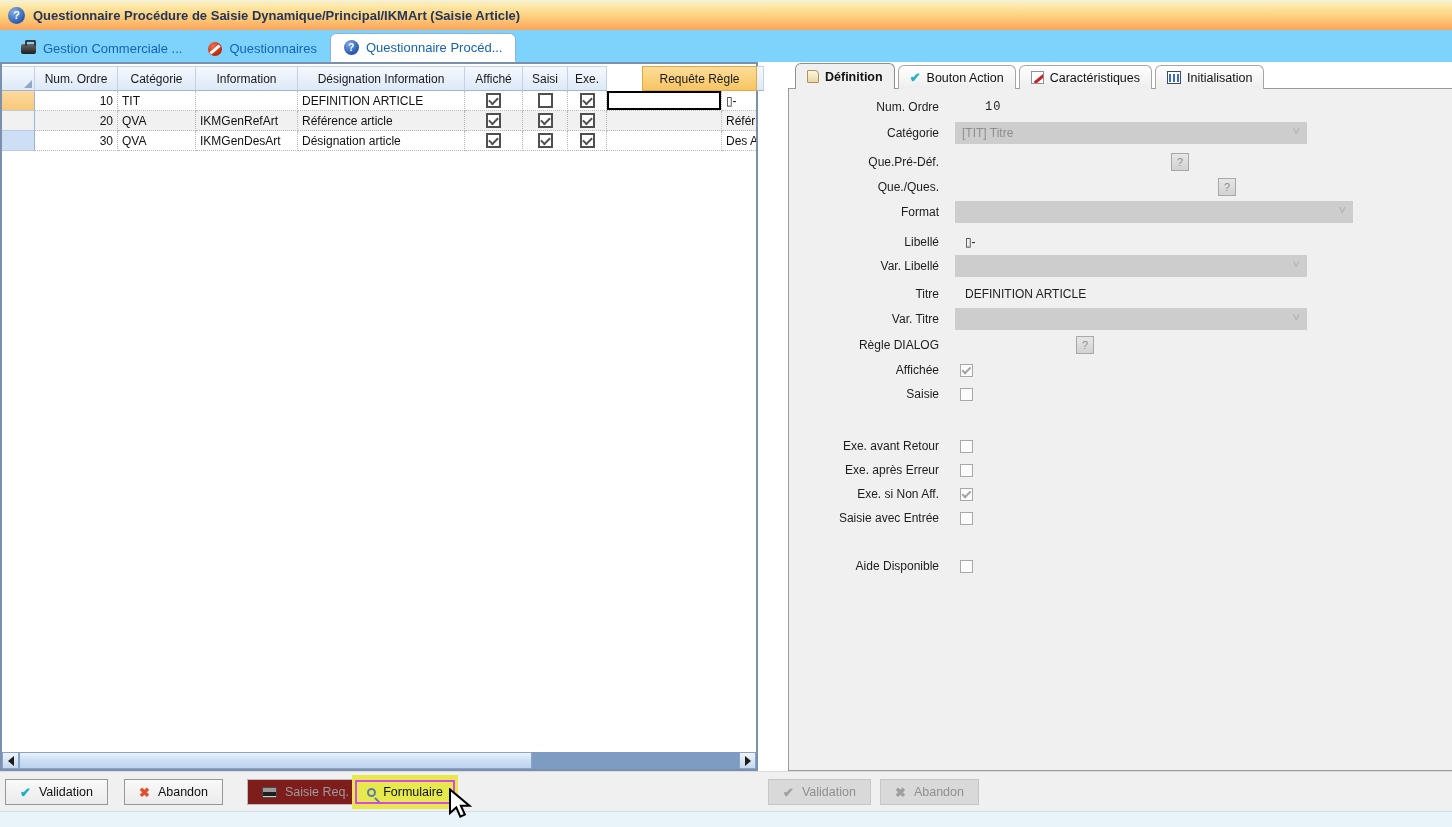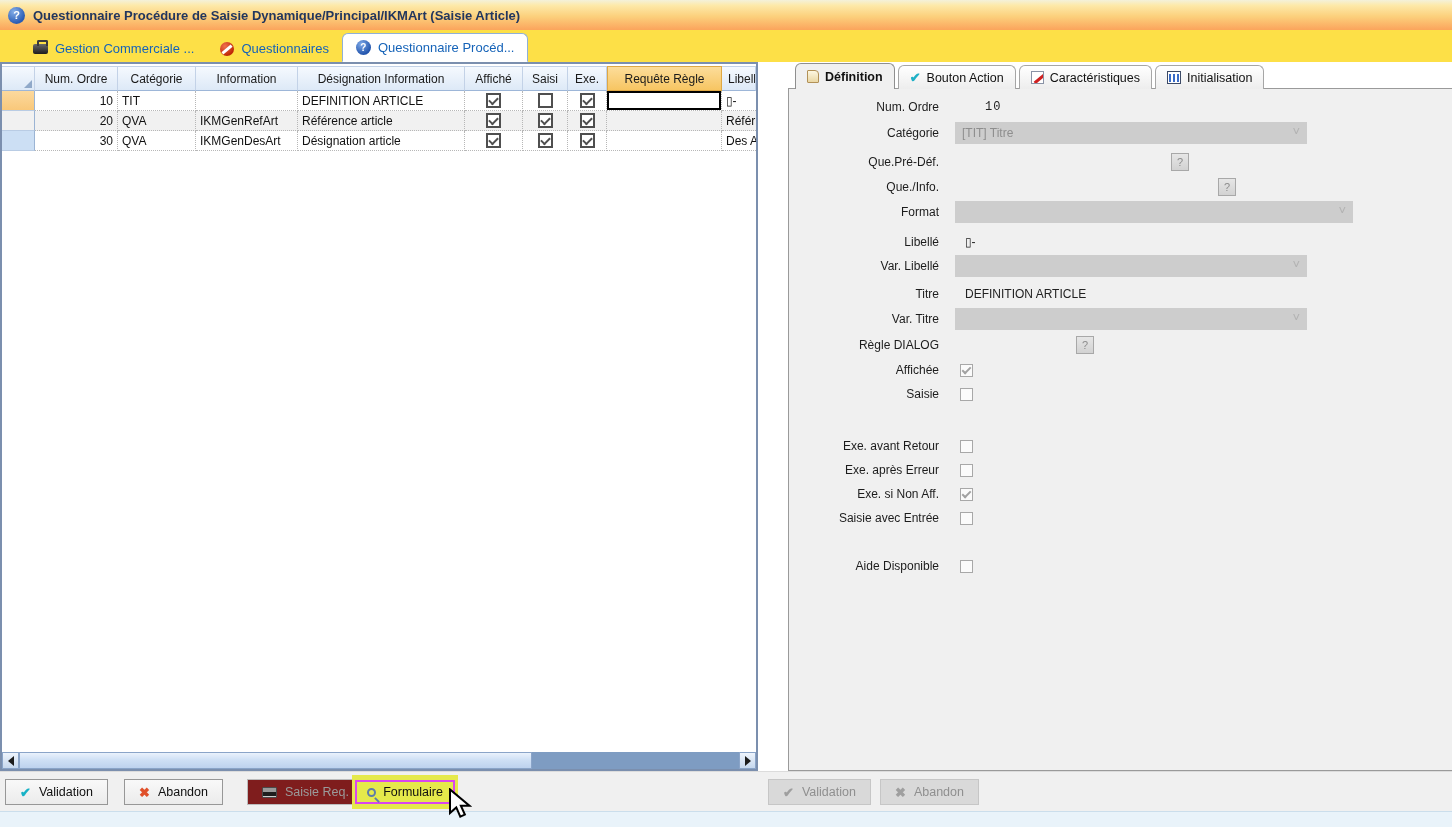--- a/index.html
+++ b/index.html
@@ -10,41 +10,41 @@
   
   .titlebar { position:absolute; left:0; top:0; width:100%; height:30px;
     background:linear-gradient(#f4f1da 0%, #fde9a9 18%, #fcd07c 55%, #fba45c 100%);
     display:flex; align-items:center; }
   .title-help { width:17px; height:17px; border-radius:50%; margin-left:8px;
     background:radial-gradient(circle at 35% 28%, #84aee8, #2a5cb4 70%); color:#fff;
     font-weight:bold; font-size:11px; display:flex; align-items:center; justify-content:center; flex:0 0 auto; }
   .title-text { margin-left:8px; font-size:13px; font-weight:600; color:#22365e; white-space:nowrap; }
 
   
-  .tabbar { position:absolute; left:0; top:30px; width:100%; height:32px; background:#fde047;
-    display:flex; align-items:flex-end; padding-left:20px; }
+  .tabbar { position:absolute; left:0; top:30px; width:100%; height:32px; background:#7dd3fc;
+    display:flex; align-items:flex-end; padding-left:8px; }
   .mtab { display:flex; align-items:center; gap:7px; height:27px; padding:0 13px; color:#1563b8;
     font-size:13px; white-space:nowrap; cursor:default; }
   .mtab.active { border:1px solid #8fb0d8; border-bottom-color:#fff; border-radius:6px 6px 0 0;
     background:#fff; height:29px; }
   .ic-briefcase { width:15px; height:10px; background:linear-gradient(#6a6a6a,#1d1d1d); border-radius:2px; position:relative; }
   .ic-briefcase::before { content:""; position:absolute; left:4px; top:-4px; width:7px; height:4px;
     border:2px solid #3a3a3a; border-bottom:none; border-radius:2px 2px 0 0; }
   .ic-forbid { width:14px; height:14px; border-radius:50%; background:radial-gradient(circle at 35% 30%, #f0704e, #bf2807 70%); position:relative; overflow:hidden; }
   .ic-forbid::after { content:""; position:absolute; left:1px; top:6px; width:12px; height:3px; background:#fff; transform:rotate(-40deg); }
   .ic-help { width:15px; height:15px; border-radius:50%; background:radial-gradient(circle at 35% 28%, #7ea9e8, #2456ae 70%);
     color:#fff; font-weight:bold; font-size:10px; display:flex; align-items:center; justify-content:center; }
 
   
   .grid-panel { position:absolute; left:0; top:62px; width:758px; height:709px;
     border:2px solid #7b8fae; background:#fff; }
   .grid-head { display:flex; margin-top:2px; height:25px; }
   .hc { background:linear-gradient(#f5f9fe,#dde9f7); border-right:1px solid #c3d2e7; border-bottom:1px solid #9db6d8; border-top:1px solid #c3d2e7;
     font-size:12px; color:#1a1a1a; display:flex; align-items:center; justify-content:center; overflow:hidden; white-space:nowrap; }
-  .hc.sel-col { background:linear-gradient(#fcdd9a,#f7c562); border:1px solid #dfa844; }
+  .hc.sel-col { background:linear-gradient(#fcdd9a,#f7c562); border:1px solid #dfa844;margin-left:35px; }
   .hc-selector { position:relative; }
   .hc-selector::after { content:""; position:absolute; right:2px; bottom:2px; width:0; height:0;
     border-left:8px solid transparent; border-bottom:8px solid #90a9c9; }
   .grid-row { display:flex; height:20px; }
   .grid-row.alt .tc { background:#f1f1f1; }
   .tc { border-right:1px dotted #b7b7b7; border-bottom:1px dotted #b7b7b7; display:flex; align-items:center;
     padding:0 4px; overflow:hidden; white-space:nowrap; font-size:12px; background:#fff; }
   .tc.center { justify-content:center; }
   .tc.right { justify-content:flex-end; }
   .rowsel { background:#ccdff4; border-right:1px solid #9bb4d4; border-bottom:1px solid #b9cce4; }
@@ -258,21 +258,21 @@
         <span class="flabel">Catégorie</span>
         <span class="fselect w352">
             <span class="seltext">[TIT] Titre</span>
           </span>
       </div>
       <div class="frow" style="top:62px">
         <span class="flabel">Que.Pré-Déf.</span>
         <span class="helpbtn" style="margin-left:224px">?</span>
       </div>
       <div class="frow" style="top:87px">
-        <span class="flabel">Que./Info.</span>
+        <span class="flabel">Que./Ques.</span>
         <span class="helpbtn" style="margin-left:271px">?</span>
       </div>
       <div class="frow" style="top:112px">
         <span class="flabel">Format</span>
         <span class="fselect w398">
             <span class="seltext"></span>
           </span>
       </div>
       <div class="frow" style="top:142px">
         <span class="flabel">Libellé</span>

